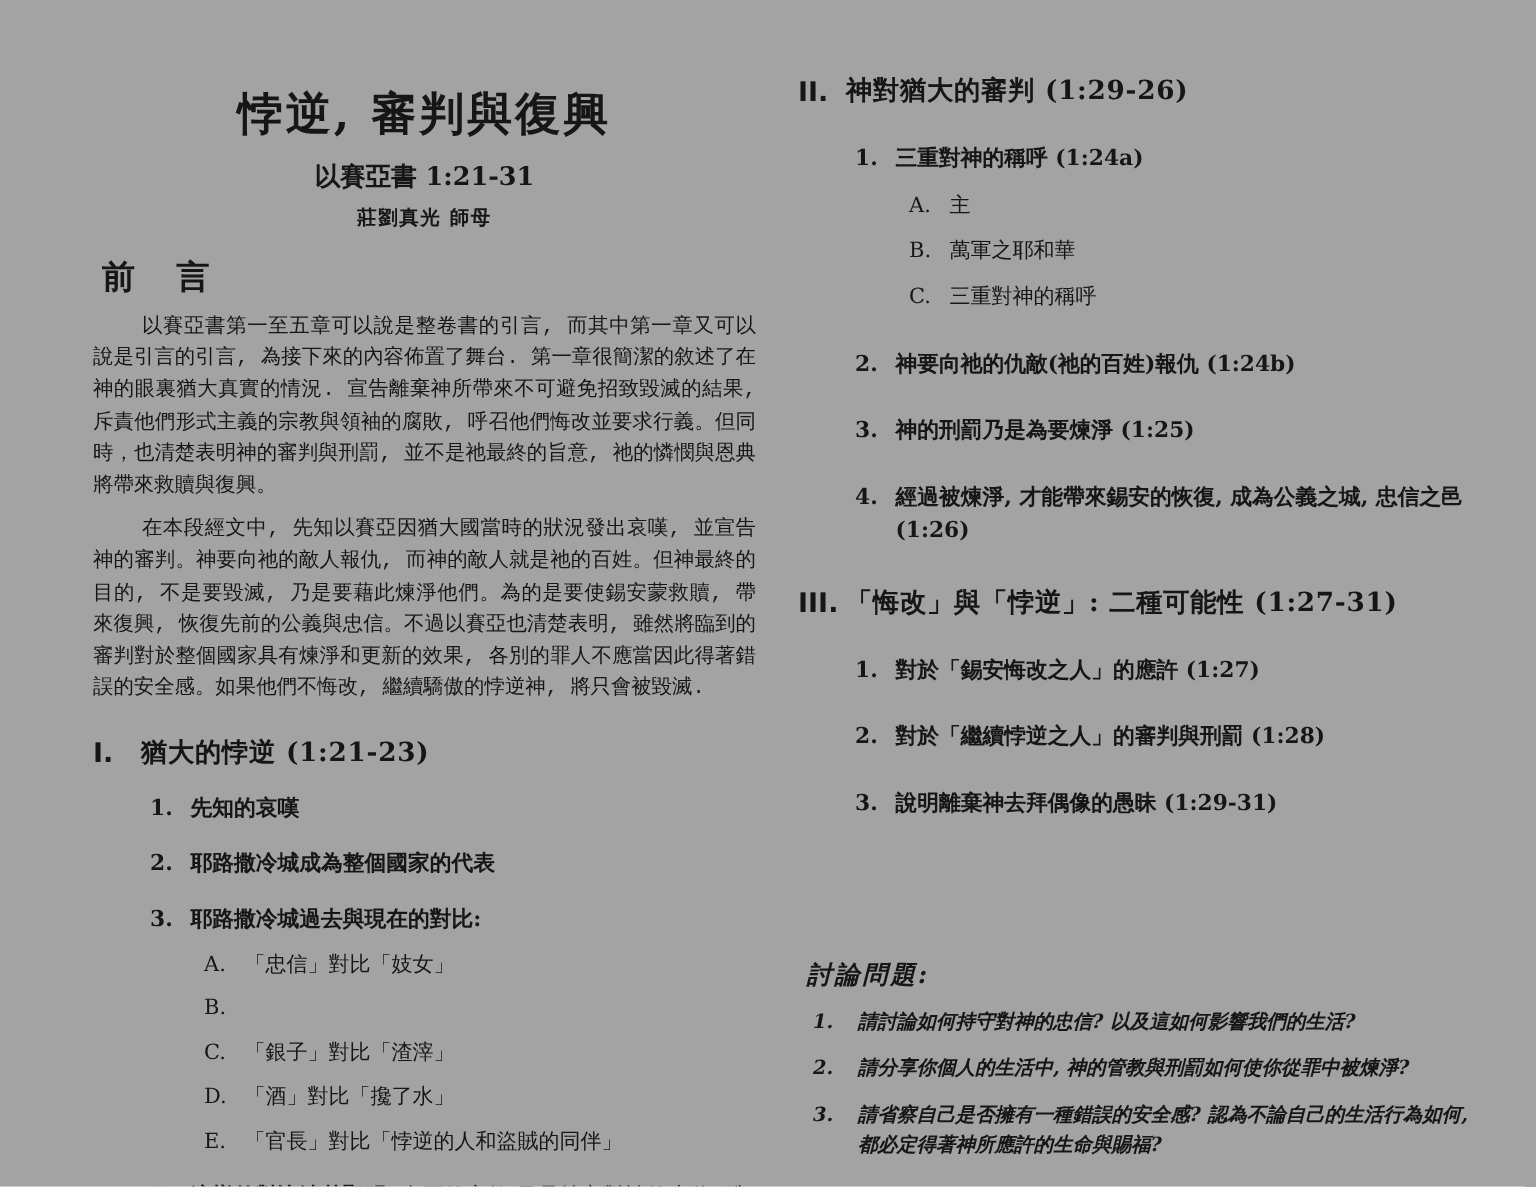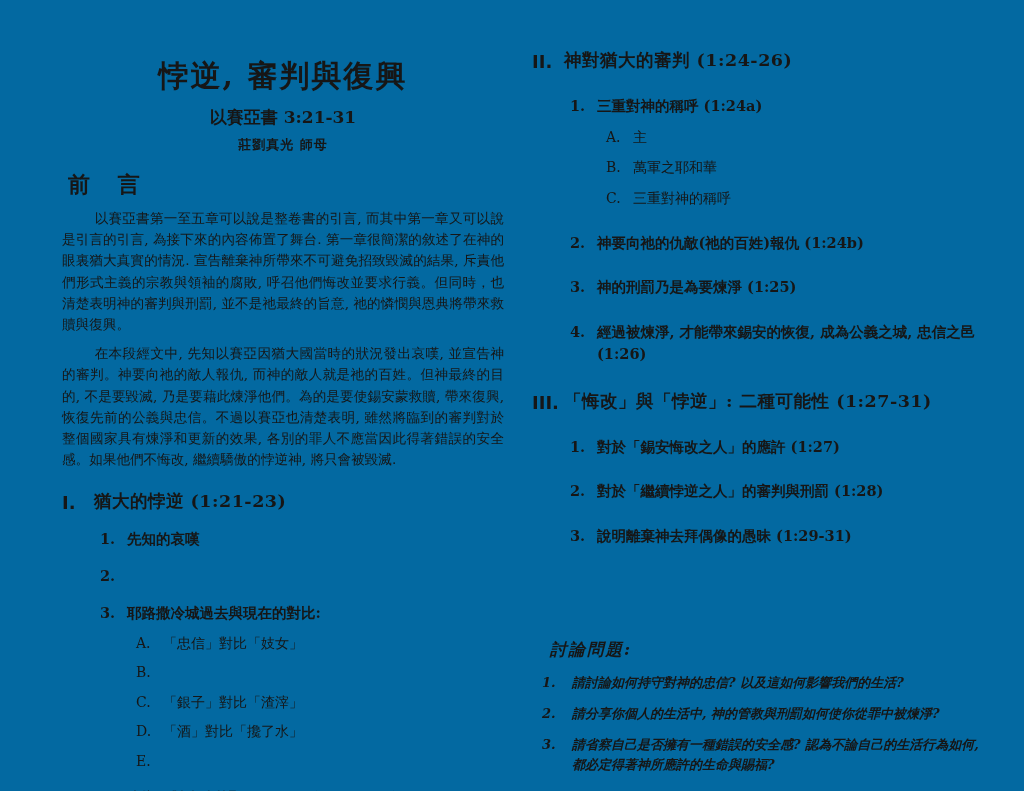--- a/index.html
+++ b/index.html
@@ -1,40 +1,41 @@
 <!DOCTYPE html>
 <html lang="zh-Hant"><head>
 <meta charset="utf-8">
 <style>
   html,body { margin:0; padding:0; background:#e8e8e8; }
   .page {
     position:relative;
     width:1024px; height:791px;
     margin:0 auto;
-    background:#0369a1;
+    background:#a3a3a3;
     color:#161616;
     font-family:"DejaVu Serif","Liberation Serif",serif;
     overflow:hidden;
   }
   .col { position:absolute; }
   .col-left  { left:62px;  top:56px; width:442px; }
   .col-right { left:532px; top:48px; width:464px; }
 
   
   .title-block { text-align:center; }
   .doc-title    { font-size:30px; font-weight:bold; letter-spacing:2px; margin:0 0 9px 0; }
   .doc-subtitle { font-size:17px; font-weight:bold; margin:0 0 7px 0; }
   .doc-author   { font-size:13px; font-weight:bold; margin:0; letter-spacing:1px; }
 
   
   .preface-heading { font-size:22px; font-weight:bold; letter-spacing:10px; margin:16px 0 4px 6px; }
   .para {
     font-size:13.6px; line-height:1.56;
     text-align:justify; text-indent:2.4em;
     margin:8px 0 0 0;
+    font-family:Liberation Mono, monospace;
   }
 
   
   .section { margin-top:19px; }
   .sec-head { display:flex; align-items:flex-end; font-weight:bold; }
   .sec-num  { font-family:"DejaVu Sans","Liberation Sans",sans-serif; font-size:18px; width:32px; flex:none; }
   .sec-title{ font-size:17.5px; letter-spacing:0.5px; }
 
   .item {
     display:flex; padding-left:38px;
@@ -51,57 +52,58 @@
   .col-left  .subitem { margin-top:10px; }
   .col-right .item    { margin-top:23px; }
   .col-right .subitem { margin-top:11px; }
   .col-right .section + .section { margin-top:24px; }
 
   .item .rest { font-weight:normal; }
   .item .lead { margin-right:4px; }
 
   
   .discussion { margin-top:92px; margin-left:6px; }
-  .disc-heading { font-size:16.5px; font-weight:bold; font-style:italic; letter-spacing:2px; margin:12px; }
+  .disc-heading { font-size:16.5px; font-weight:bold; font-style:italic; letter-spacing:2px; margin:0; }
   .question {
     display:flex; font-style:italic; font-weight:bold;
     font-size:13px; line-height:1.55; margin-top:11px; padding-left:4px;
   }
   .question .num { width:30px; flex:none; }
 </style>
 </head>
 <body>
 
 <div class="page">
 
   <div class="col col-left">
 
     <div class="title-block">
       <h1 class="doc-title">悖逆, 審判與復興</h1>
-      <p class="doc-subtitle">以賽亞書 3:21-31</p>
+      <p class="doc-subtitle">以賽亞書 1:21-31</p>
       <p class="doc-author">莊劉真光 師母</p>
     </div>
 
     <h2 class="preface-heading">前 言</h2>
 
     <p class="para">以賽亞書第一至五章可以說是整卷書的引言, 而其中第一章又可以說是引言的引言, 為接下來的內容佈置了舞台. 第一章很簡潔的敘述了在神的眼裏猶大真實的情況. 宣告離棄神所帶來不可避免招致毀滅的結果, 斥責他們形式主義的宗教與領袖的腐敗, 呼召他們悔改並要求行義。但同時，也清楚表明神的審判與刑罰, 並不是祂最終的旨意, 祂的憐憫與恩典將帶來救贖與復興。</p>
     <p class="para">在本段經文中, 先知以賽亞因猶大國當時的狀況發出哀嘆, 並宣告神的審判。神要向祂的敵人報仇, 而神的敵人就是祂的百姓。但神最終的目的, 不是要毀滅, 乃是要藉此煉淨他們。為的是要使錫安蒙救贖, 帶來復興, 恢復先前的公義與忠信。不過以賽亞也清楚表明, 雖然將臨到的審判對於整個國家具有煉淨和更新的效果, 各別的罪人不應當因此得著錯誤的安全感。如果他們不悔改, 繼續驕傲的悖逆神, 將只會被毀滅.</p>
 
     <div class="section">
       <div class="sec-head">
         <span class="sec-num">I.</span>
         <span class="sec-title">猶大的悖逆 (1:21-23)</span>
       </div>
 
       <div class="item">
         <span class="num">1.</span>
         <span class="txt">先知的哀嘆</span>
       </div>
       <div class="item">
         <span class="num">2.</span>
+        <span class="txt">耶路撒冷城成為整個國家的代表</span>
       </div>
       <div class="item">
         <span class="num">3.</span>
         <span class="txt">耶路撒冷城過去與現在的對比:</span>
       </div>
 
       <div class="subitem">
         <span class="num">A.</span>
         <span class="txt">「忠信」對比「妓女」</span>
       </div>
@@ -111,35 +113,36 @@
       <div class="subitem">
         <span class="num">C.</span>
         <span class="txt">「銀子」對比「渣滓」</span>
       </div>
       <div class="subitem">
         <span class="num">D.</span>
         <span class="txt">「酒」對比「攙了水」</span>
       </div>
       <div class="subitem">
         <span class="num">E.</span>
+        <span class="txt">「官長」對比「悖逆的人和盜賊的同伴」</span>
       </div>
 
       <div class="item">
         <span class="num">4.</span>
         <span class="txt"><span class="lead">這樣的對比清楚顯明:</span><span class="rest">真正的宗教,乃是持守對神的忠信. 唯有如此, 才能表現出道德上與社會上的公義與公平.</span></span>
       </div>
     </div>
   </div>
 
   <div class="col col-right">
 
     <div class="section" style="margin-top:0;">
       <div class="sec-head">
         <span class="sec-num">II.</span>
-        <span class="sec-title">神對猶大的審判 (1:24-26)</span>
+        <span class="sec-title">神對猶大的審判 (1:29-26)</span>
       </div>
 
       <div class="item">
         <span class="num">1.</span>
         <span class="txt">三重對神的稱呼 (1:24a)</span>
       </div>
 
       <div class="subitem">
         <span class="num">A.</span>
         <span class="txt">主</span>

